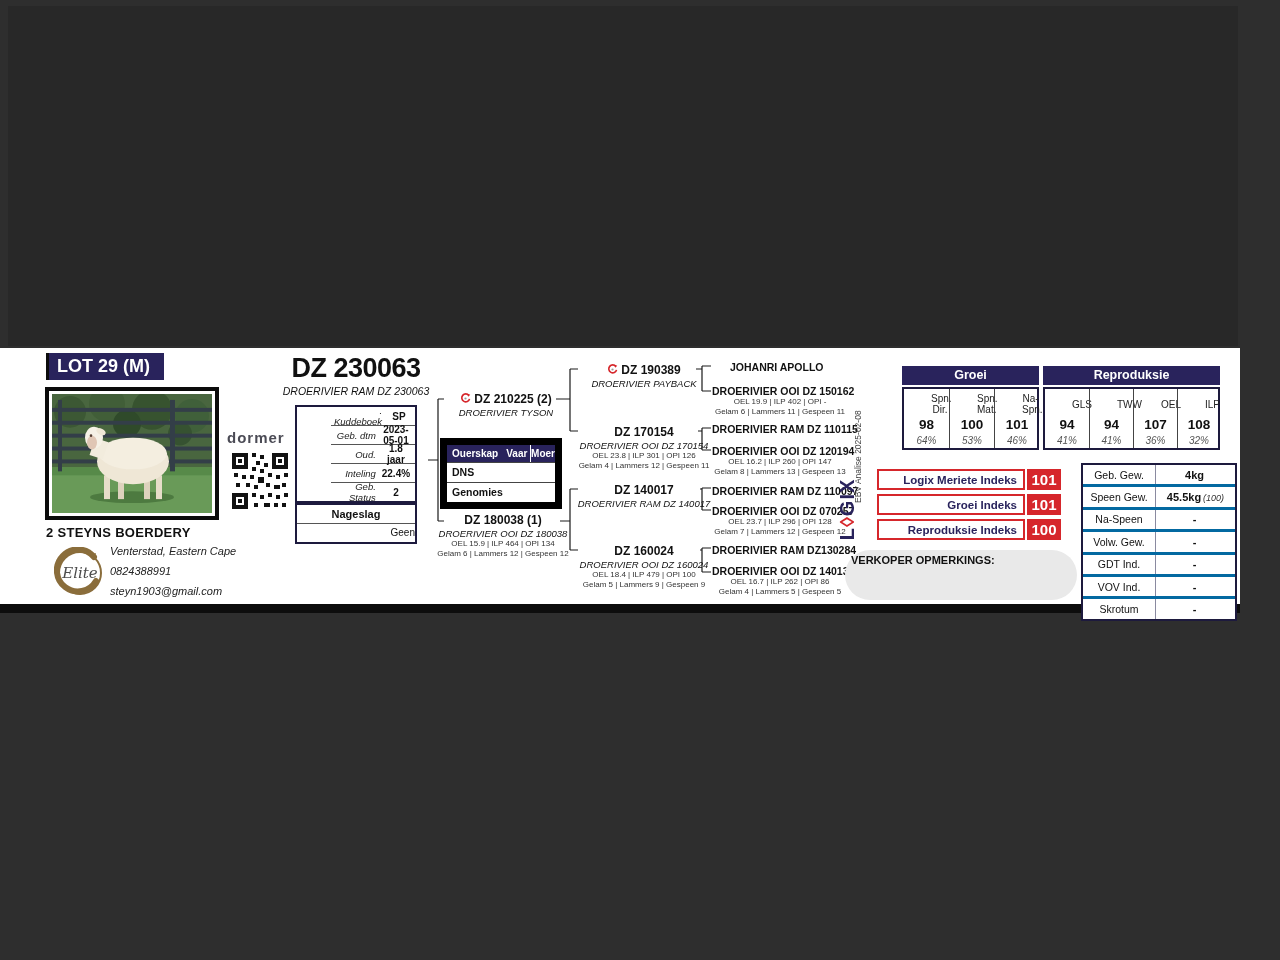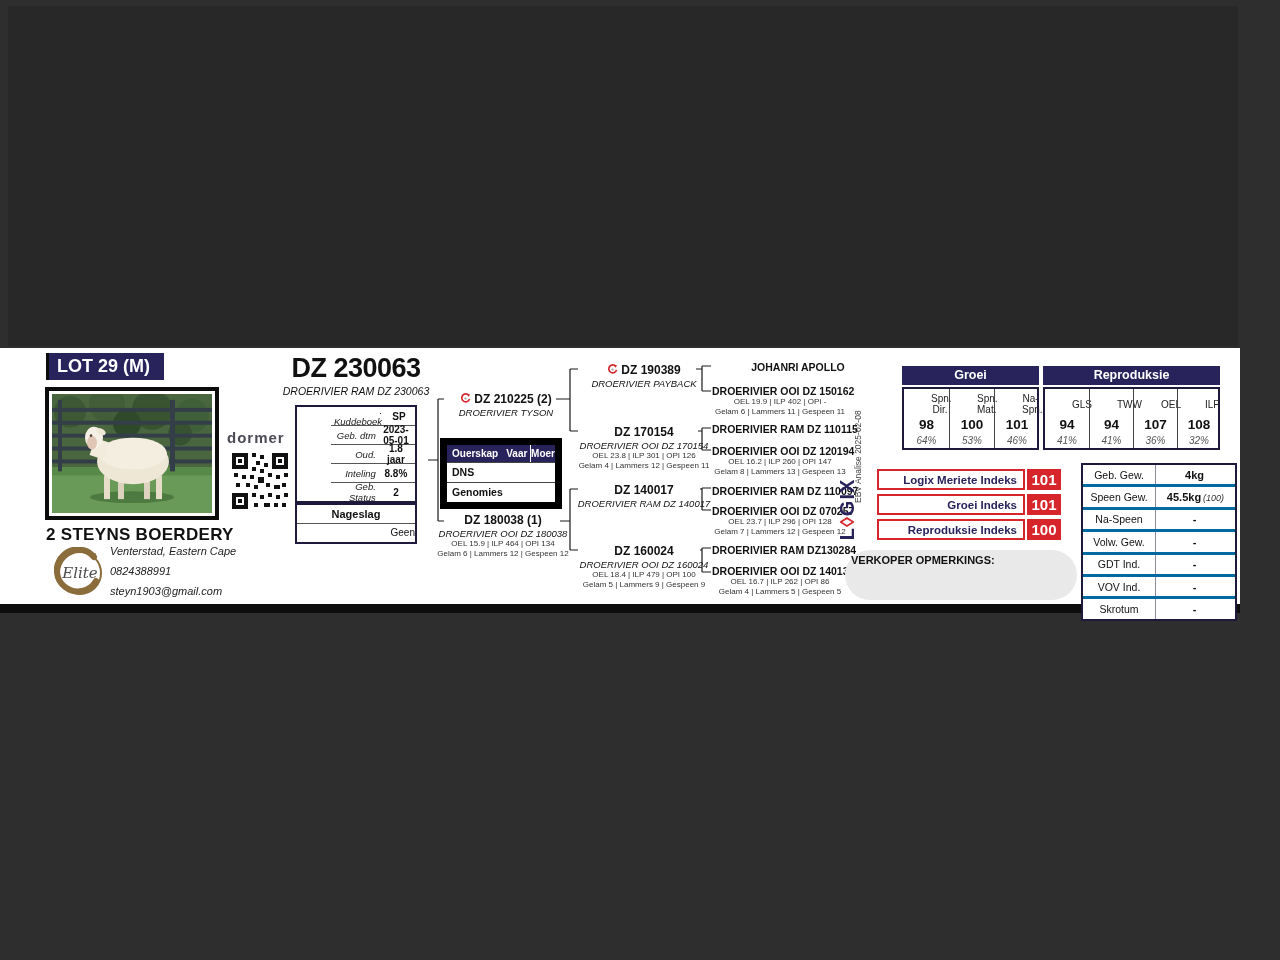--- a/index.html
+++ b/index.html
@@ -18,21 +18,21 @@
   
   .lot-banner{
     left:46px;top:5px;width:118px;height:27px;background:#29235c;color:#fff;
     font-size:18px;font-weight:bold;line-height:27px;padding-left:8px;box-sizing:border-box;
     border-left:3px solid #0d0d0d;
   }
   
   .photo-frame{left:45px;top:39px;width:174px;height:133px;border:4px solid #0b0b0b;background:#fff;box-sizing:border-box;padding:3px;}
   .photo-frame svg{width:100%;height:100%;display:block;}
   
-  .breeder-name{left:46px;top:177px;font-size:17px;font-weight:bold;letter-spacing:.3px;}
+  .breeder-name{left:46px;top:177px;font-size:13px;font-weight:bold;letter-spacing:.3px;}
   .elite-logo{left:54px;top:199px;width:52px;height:52px;}
   .contact-line{left:110px;font-size:11px;font-style:italic;color:#222;}
   
   .dormer-logo{left:227px;top:81px;font-size:15px;font-weight:bold;color:#4b4b55;letter-spacing:1px;}
   .qr{left:230px;top:103px;width:60px;height:62px;}
   
   .title-wrap{left:276px;top:5px;width:160px;text-align:center;}
   .title-main{font-size:27px;font-weight:bold;letter-spacing:-0.5px;}
   .title-sub{font-size:10.5px;font-style:italic;margin-top:1px;}
   
@@ -45,21 +45,21 @@
   .nageslag{left:295px;top:155px;width:122px;border:2px solid #1d1a3e;box-sizing:border-box;background:#fff;}
   .ng-head{height:18px;line-height:18px;text-align:center;font-size:11px;font-weight:bold;border-bottom:1px solid #555;}
   .ng-val{height:18px;line-height:18px;text-align:right;font-size:10px;}
   
   .ped-id{font-size:12px;font-weight:bold;white-space:nowrap;}
   .ped-name{font-size:9.5px;font-style:italic;white-space:nowrap;margin-top:1px;}
   .ped-stats{font-size:8px;color:#333;line-height:1.25;white-space:nowrap;}
   .gen1{width:132px;text-align:center;}
   .gen2{left:568px;width:152px;text-align:center;}
   .g3{left:712px;width:136px;}
-  .g3 .g3-name{font-size:10.5px;font-weight:bold;white-space:nowrap;text-align:center;}
+  .g3 .g3-name{font-size:10.5px;font-weight:bold;white-space:nowrap;}
   .g3 .ped-stats{text-align:center;width:100%;}
   .logix-animal-icon{display:inline-block;width:11px;height:11px;vertical-align:-1px;margin-right:3px;}
   
   .ouerskap{left:440px;top:90px;width:122px;border:7px solid #000000;box-sizing:border-box;background:#fff;}
   .ou-head{display:flex;background:#29235c;color:#fff;font-size:10px;font-weight:bold;height:17px;line-height:17px;}
   .ou-c1{width:58px;padding-left:5px;}
   .ou-c2{width:30px;text-align:center;}
   .ou-c3{width:27px;text-align:center;border-left:1px solid #fff;box-sizing:border-box;}
   .ou-row{height:19px;line-height:19px;font-size:10.5px;font-weight:bold;padding-left:5px;border-top:1px solid #444;}
   
@@ -226,21 +226,21 @@
     <div class="it-row">
         <span class="it-lbl">Geb. dtm</span>
         <span class="it-val">2023-05-01</span>
       </div>
     <div class="it-row">
         <span class="it-lbl">Oud.</span>
         <span class="it-val">1.8 jaar</span>
       </div>
     <div class="it-row">
         <span class="it-lbl">Inteling</span>
-        <span class="it-val">8.8%</span>
+        <span class="it-val">22.4%</span>
       </div>
     <div class="it-row">
         <span class="it-lbl">Geb. Status</span>
         <span class="it-val">2</span>
       </div>
   </div>
 
   <div class="abs nageslag">
     <div class="ng-head">Nageslag</div>
     <div class="ng-val">Geen</div>

